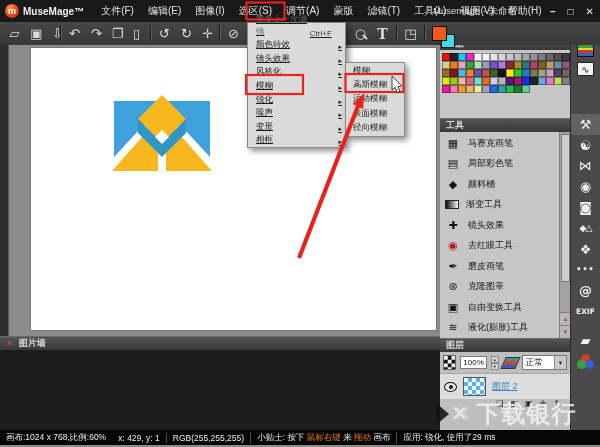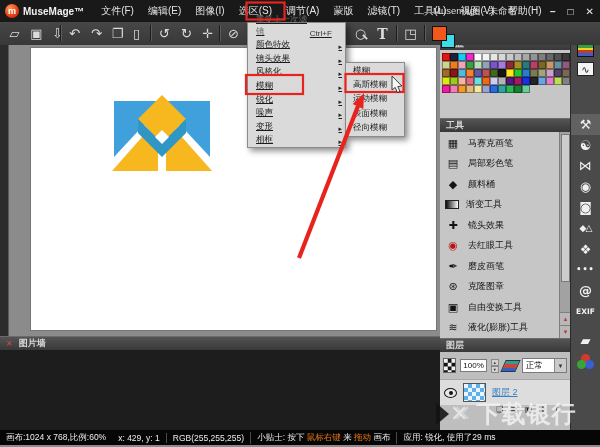--- a/index.html
+++ b/index.html
@@ -55,21 +55,21 @@
   [data-name="gradient-tool-icon"]{width:14px;height:9px;background:linear-gradient(90deg,#0c0c0c,#fafafa);border:1px solid #222;box-sizing:border-box;}
   .tool-label{font-size:9px;color:#141414;}
   #tools-scroll{position:absolute;right:0;top:0;width:11px;height:206px;background:#a2a2a2;border-left:1px solid #7e7e7e;box-sizing:border-box;}
   #tools-thumb{position:absolute;left:1px;top:2px;width:9px;height:148px;background:#cdcdcd;border:1px solid #7a7a7a;box-sizing:border-box;}
   .scroll-btn{position:absolute;left:0;width:11px;height:13px;background:#b8b8b8;border-top:1px solid #808080;
     display:flex;align-items:center;justify-content:center;color:#c23b2e;font-size:6px;box-sizing:border-box;}
   #scroll-up{bottom:13px;} #scroll-down{bottom:0;}
 
   
   #layers-body{height:81px;background:#bebebe;}
-  #layer-controls{height:27px;display:flex;align-items:center;gap:4px;padding:0 3px;}
+  #layer-controls{height:21px;display:flex;align-items:center;gap:4px;padding:0 3px;}
   .checker{background:repeating-conic-gradient(#141414 0% 25%,#f2f2f2 0% 50%);background-size:7.5px 7.5px;}
   #opacity-checker{width:15px;height:15px;border:1px solid #666;box-sizing:border-box;}
   #opacity-box{width:30px;height:13px;background:#fff;border:1px solid #7a7a7a;font-size:8px;color:#111;
     display:flex;align-items:center;justify-content:flex-end;padding-right:2px;box-sizing:border-box;}
   #opacity-stepper{display:flex;flex-direction:column;width:9px;height:13px;}
   #opacity-stepper span{flex:1;background:#d2d2d2;border:1px solid #8a8a8a;font-size:4px;color:#333;
     display:flex;align-items:center;justify-content:center;box-sizing:border-box;}
   #stack-icon{width:17px;height:12px;transform:skewX(-24deg);border:1px solid #333;box-sizing:border-box;
     background:linear-gradient(180deg,#2f9e8f 33%,#c8453c 33% 66%,#2f62c8 66%);}
   #blend-select{width:52px;height:15px;background:#fff;border:1px solid #7a7a7a;display:flex;align-items:center;box-sizing:border-box;}

